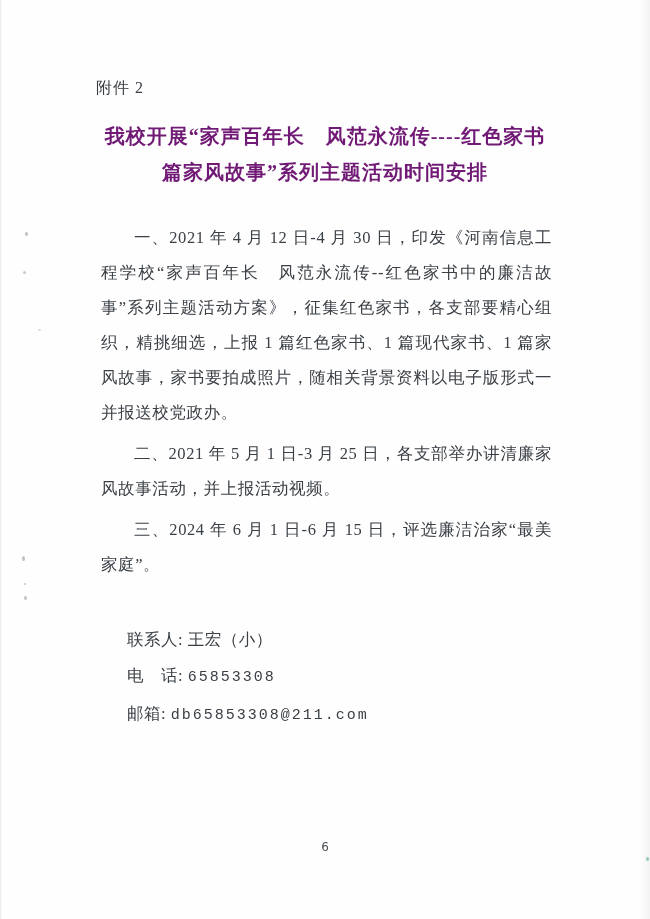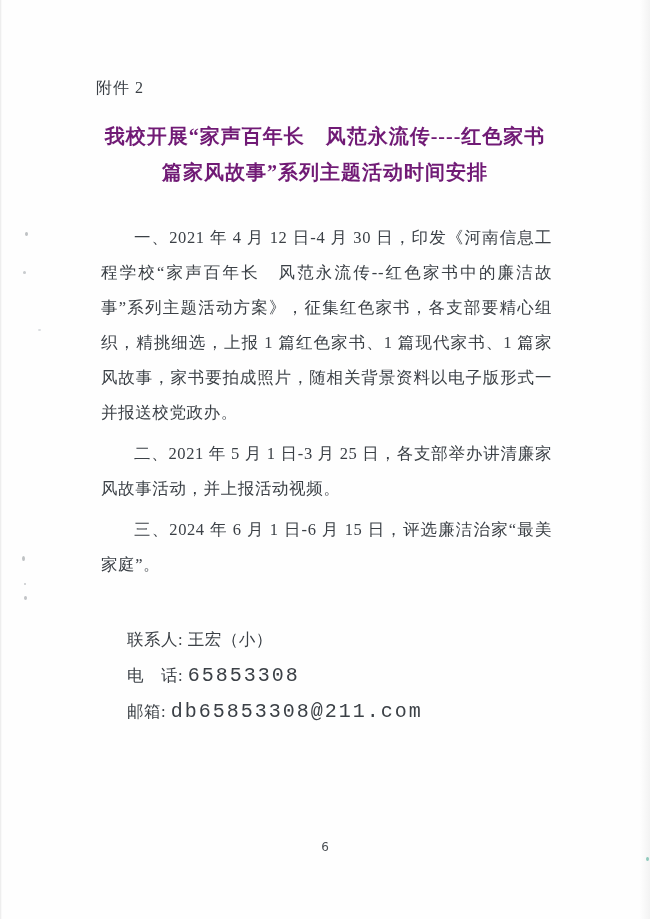--- a/index.html
+++ b/index.html
@@ -73,21 +73,21 @@
     left: 127px;
     top: 586px;
     font-size: 16.5px;
     line-height: 36px;
     letter-spacing: 0.5px;
     margin-top: 36px;
   }
   .contact-line { white-space: pre; }
   .contact-line .num {
     font-family: "Liberation Mono", "DejaVu Sans Mono", monospace;
-    font-size: 20px;
+    font-size: 15px;
     letter-spacing: 2px;
   }
   .page-number {
     position: absolute;
     left: 0;
     right: 0;
     top: 840px;
     text-align: center;
     font-size: 12px;
     color: #4a4f54;

